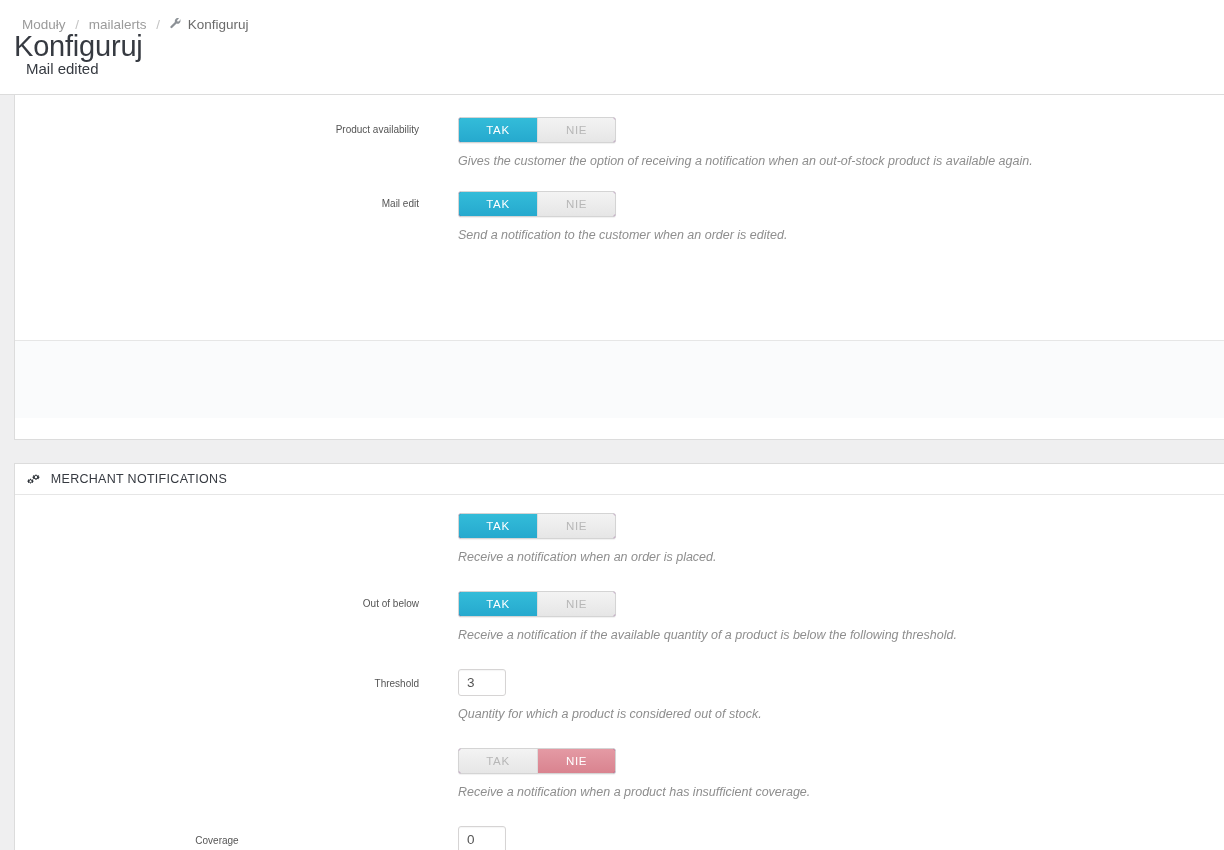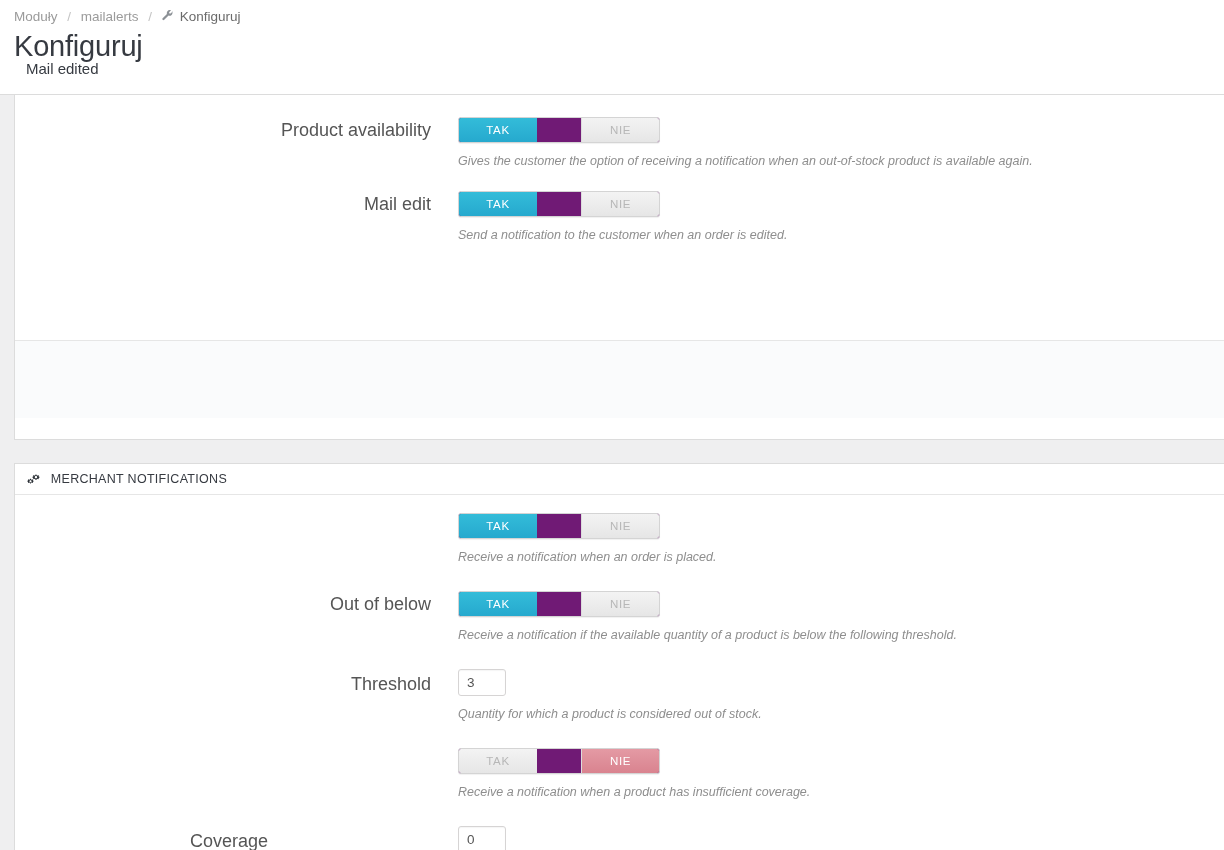--- a/index.html
+++ b/index.html
@@ -13,21 +13,21 @@
     font-family: "Liberation Sans", sans-serif;
     font-size: 13px;
     color: #555555;
     overflow: hidden;
     position: relative;
   }
 
   
   .page-head {
     background: #ffffff;
-    padding: 0;
+    padding: 8px;
     position: relative;
     height: 95px;
     box-sizing: border-box;
     border-bottom: 1px solid #dcdcdc;
   }
   .breadcrumb {
     padding: 9px 0 0 14px;
     font-size: 13.5px;
     color: #9b9b9b;
     line-height: 16px;
@@ -146,27 +146,27 @@
     padding-top: 18px;
   }
 
   
   .form-row {
     position: relative;
     margin-bottom: 14px;
   }
   .form-label {
     position: absolute;
-    left: 12px;
+    left: 0;
     top: 4px;
     width: 420px;
     text-align: right;
     padding-right: 16px;
     box-sizing: border-box;
-    font-size: 18px;
+    font-size: 10px;
     color: #555555;
     line-height: 18px;
   }
   .form-control-area {
     margin-left: 443px;
   }
 
   
   .switch {
     display: inline-flex;
@@ -183,21 +183,21 @@
     text-align: center;
     font-size: 11.5px;
     letter-spacing: 0.6px;
     font-weight: 400;
     color: #b7b7b7;
     background: linear-gradient(#f3f3f3, #e6e6e6);
     cursor: pointer;
     user-select: none;
     box-sizing: border-box;
   }
-  .switch .opt.sep-left { border-left: 1px solid #dcdcdc; margin-left: 44px; }
+  .switch .opt.sep-left { border-left: 1px solid #dcdcdc; }
   .switch .opt.on-yes {
     background: #29b6d8;
     background: linear-gradient(#33bcd9, #26a9ce);
     color: #ffffff;
   }
   .switch .opt.on-no {
     background: #df8e99;
     background: linear-gradient(#e49aa4, #d9838f);
     color: #ffffff;
   }

